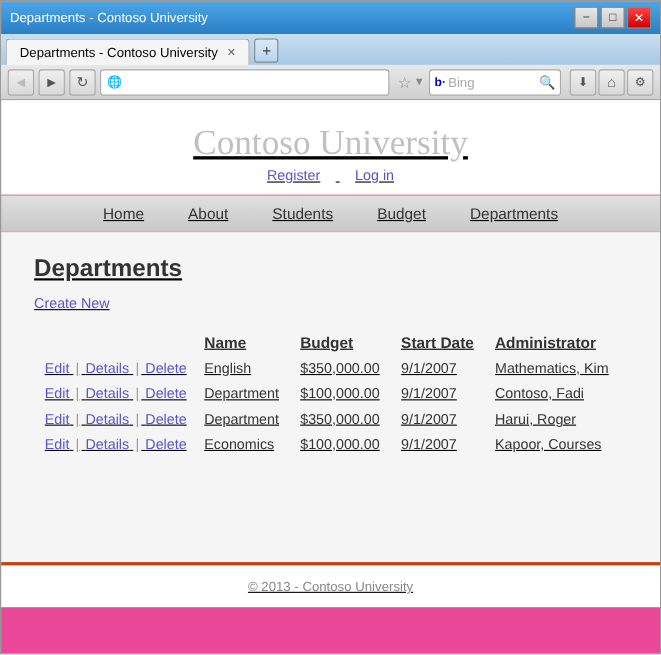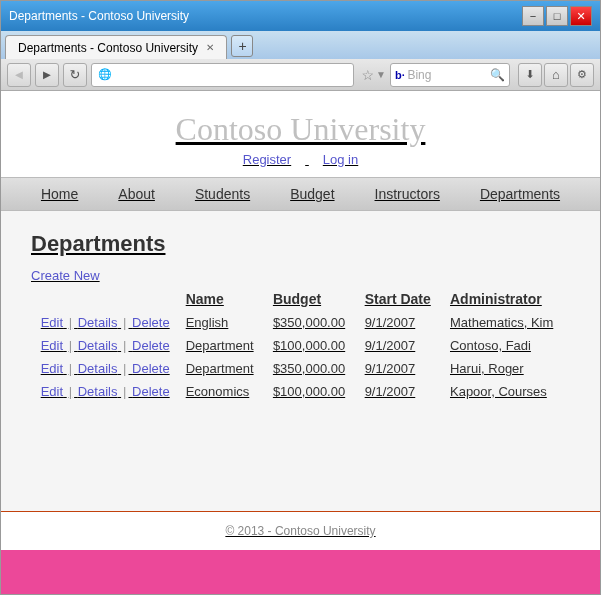--- a/index.html
+++ b/index.html
@@ -169,21 +169,21 @@
       font-weight: bold;
       color: #333;
       margin-bottom: 10px;
     }
 
     .create-link { color: #5555cc; text-decoration: none; font-size: 13px; }
 
     .departments-table {
       width: 100%;
       border-collapse: collapse;
-      margin-top: 4px;
+      margin-top: 16px;
     }
     .departments-table th {
       text-align: left;
       padding: 4px 12px 4px 4px;
       font-weight: bold;
       font-size: 14px;
       color: #333;
     }
     .departments-table td {
       padding: 4px 12px 4px 4px;
@@ -198,21 +198,21 @@
     .budget { color: #333; }
     .date-col { color: #555; }
     .admin-col { color: #333; }
 
     .page-footer {
       text-align: center;
       padding: 12px;
       background: white;
       color: #888;
       font-size: 12px;
-      border-top: 1px solid #c2410c;
+      border-top: 3px solid #c2410c;
     }
   </style>
 </head>
 <body>
 
 <div class="browser-chrome">
 
   <div class="title-bar">
     <span class="title-bar-spacer" style="color:white;font-size:12px;">Departments - Contoso University</span>
     <div class="window-controls">
@@ -260,21 +260,20 @@
         <a href="#">Register</a>
         <a href="#">Log in</a>
       </div>
     </div>
 
     <nav class="main-nav">
       <a href="#">Home</a>
       <a href="#">About</a>
       <a href="#">Students</a>
       <a href="#">Budget</a>
-      <a href="#">Instructors</a>
       <a href="#">Departments</a>
     </nav>
 
     <div class="content-area">
       <h1 class="page-heading">Departments</h1>
       <a href="#" class="create-link">Create New</a>
 
       <table class="departments-table">
         <thead>
           <tr>

